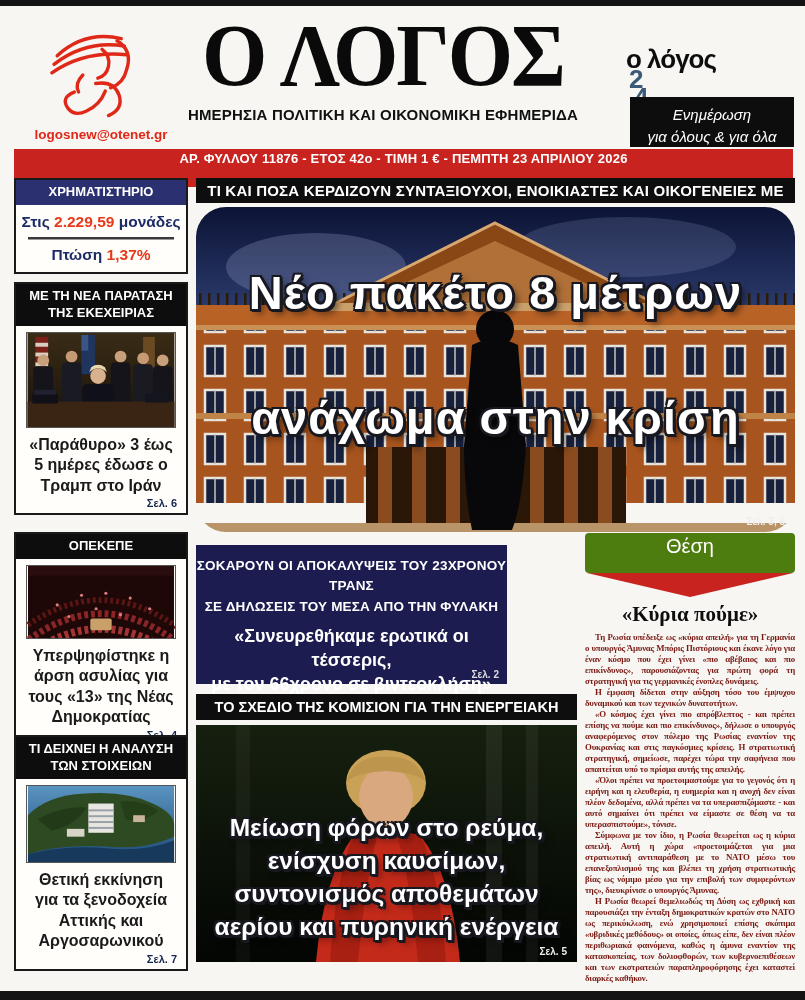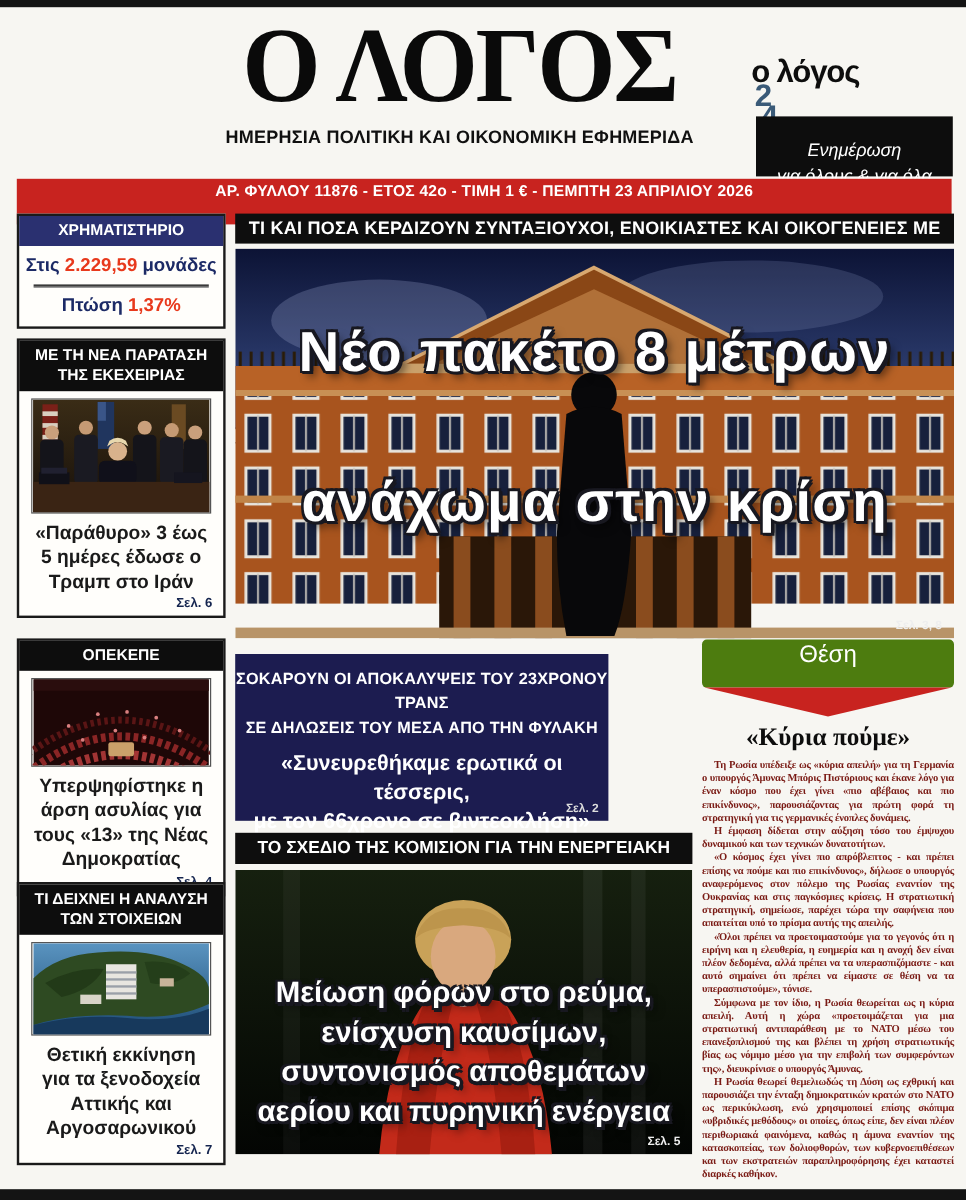--- a/index.html
+++ b/index.html
@@ -21,21 +21,21 @@
   .logo-right { position:absolute; left:626px; top:40px; width:170px; text-align:center; }
   .site-row { display:flex; justify-content:space-between; align-items:flex-start;flex-direction:column; }
   .site-text { font-size:26px; font-weight:bold; color:#0d0d0d; letter-spacing:-1px; line-height:1; margin-top:6px; }
   .num24 { position:relative; width:30px; height:42px; font-weight:bold; color:#3a5a78; }
   .num24 .n2 { position:absolute; top:-8px; left:3px; font-size:26px; }
   .num24 .n4 { position:absolute; top:10px; left:8px; font-size:26px; }
   .site-url-row { display:flex; align-items:center; justify-content:center; gap:4px; margin-top:2px; }
   .site-url-dash { display:inline-block; width:28px; height:2px; background:#222; }
   .site-url { font-size:10px; color:#1a1a1a; font-weight:bold; }
   .tagline-box { position:absolute; left:630px; top:97px; width:164px; height:50px; background:#0d0d0d;
-    color:#fff; font-style:italic; font-size:15px; line-height:1.45; text-align:center; padding-top:18px; }
+    color:#fff; font-style:italic; font-size:15px; line-height:1.45; text-align:center; padding-top:7px; }
 
   .issue-bar { position:absolute; left:14px; top:149px; width:779px; height:38px; background:#c8231f;
     color:#fff; font-weight:bold; font-size:13px; text-align:center; line-height:20px; letter-spacing:0.2px; }
 
   
   .sbox { position:absolute; left:14px; width:174px; border:2px solid #1a1a1a; background:#fffefb; }
   .sbox-header { background:#0d0d0d; color:#fff; font-weight:bold; font-size:13px; text-align:center;
     padding:4px 3px; line-height:1.3; }
   .sbox-header.navy { background:#2a3070; }
   .sphoto { width:150px; margin:6px auto 0 auto; display:block; border:1px solid #555; }
@@ -44,21 +44,21 @@
   .spage { text-align:right; padding-right:9px; font-size:11px; font-weight:bold; color:#15254f; margin:1px 0 4px 0; }
 
   .stock-line { text-align:center; font-size:15.5px; font-weight:bold; margin-top:8px; }
   .stock-line .navy-t { color:#1c2a66; }
   .stock-line .red-v { color:#e8391c; }
   .stock-divider { width:86%; margin:6px auto; border-top:2px solid #3a3a3a; border-bottom:1px solid #999; height:2px; }
 
   
   .lead-kicker { position:absolute; left:196px; top:178px; width:599px; height:25px; background:#0e0e0e;
     color:#fff; font-weight:bold; font-size:15px; text-align:center; line-height:25px; letter-spacing:0.2px; }
-  .lead-photo { position:absolute; left:196px; top:207px; width:599px; height:325px; overflow:hidden; }
+  .lead-photo { position:absolute; left:196px; top:207px; width:599px; height:325px; overflow:hidden;border-radius:30px; }
   .outlined { color:#fff; font-weight:bold;
     text-shadow: 3px 3px 0 #181820, -2px -2px 0 #181820, 2px -2px 0 #181820, -2px 2px 0 #181820,
       0 3px 0 #181820, 3px 0 0 #181820, 5px 5px 7px rgba(0,0,0,0.55); }
   .lead-h { position:absolute; width:100%; text-align:center; font-size:47px; letter-spacing:1px; }
   .lead-h.l1 { top:58px; }
   .lead-h.l2 { top:183px; }
   .photo-page { position:absolute; right:10px; bottom:5px; font-size:10px; font-weight:bold; color:#eee; }
 
   .secondary { position:absolute; left:196px; top:545px; width:311px; height:139px; background:#1c1c50;
     color:#fff; text-align:center; }
@@ -85,20 +85,35 @@
   .op-body p { text-indent:10px; margin:0; }
   .op-byline { text-align:right; font-family:"Liberation Serif", serif; font-weight:bold; font-size:11.5px;
     color:#0d0d0d; margin-top:9px; }
 </style>
 </head>
 <body>
 
 <div id="page">
   <div class="strip-top"></div>
 
+  <div class="logo-left">
+    <svg width="118" height="94" viewBox="0 0 110 88">
+      <g fill="none" stroke="#e02818" stroke-width="3.2" stroke-linecap="round">
+        <path d="M14,26 Q40,2 74,10"></path>
+        <path d="M11,34 Q41,11 77,17"></path>
+        <path d="M9,42 Q39,21 79,25"></path>
+        <path d="M70,12 q15,9 9,27 q-3,13 -15,17"></path>
+        <path d="M56,20 q8,6 6,16 q-2,9 -10,11"></path>
+        <path d="M50,52 q17,-3 22,11 q4,13 -10,19"></path>
+        <path d="M30,60 q-13,5 -6,15 q6,8 17,3 q13,-6 18,-19"></path>
+        <path d="M38,44 q-8,8 -4,16"></path>
+      </g>
+    </svg>
+    <div class="email">logosnew@otenet.gr</div>
+  </div>
 
   <div class="masthead">
     <div class="title">Ο ΛΟΓΟΣ</div>
     <div class="subtitle">ΗΜΕΡΗΣΙΑ ΠΟΛΙΤΙΚΗ ΚΑΙ ΟΙΚΟΝΟΜΙΚΗ ΕΦΗΜΕΡΙΔΑ</div>
   </div>
 
   <div class="logo-right">
     <div class="site-row">
       <span class="site-text">ο λόγος</span>
       <span class="num24">

